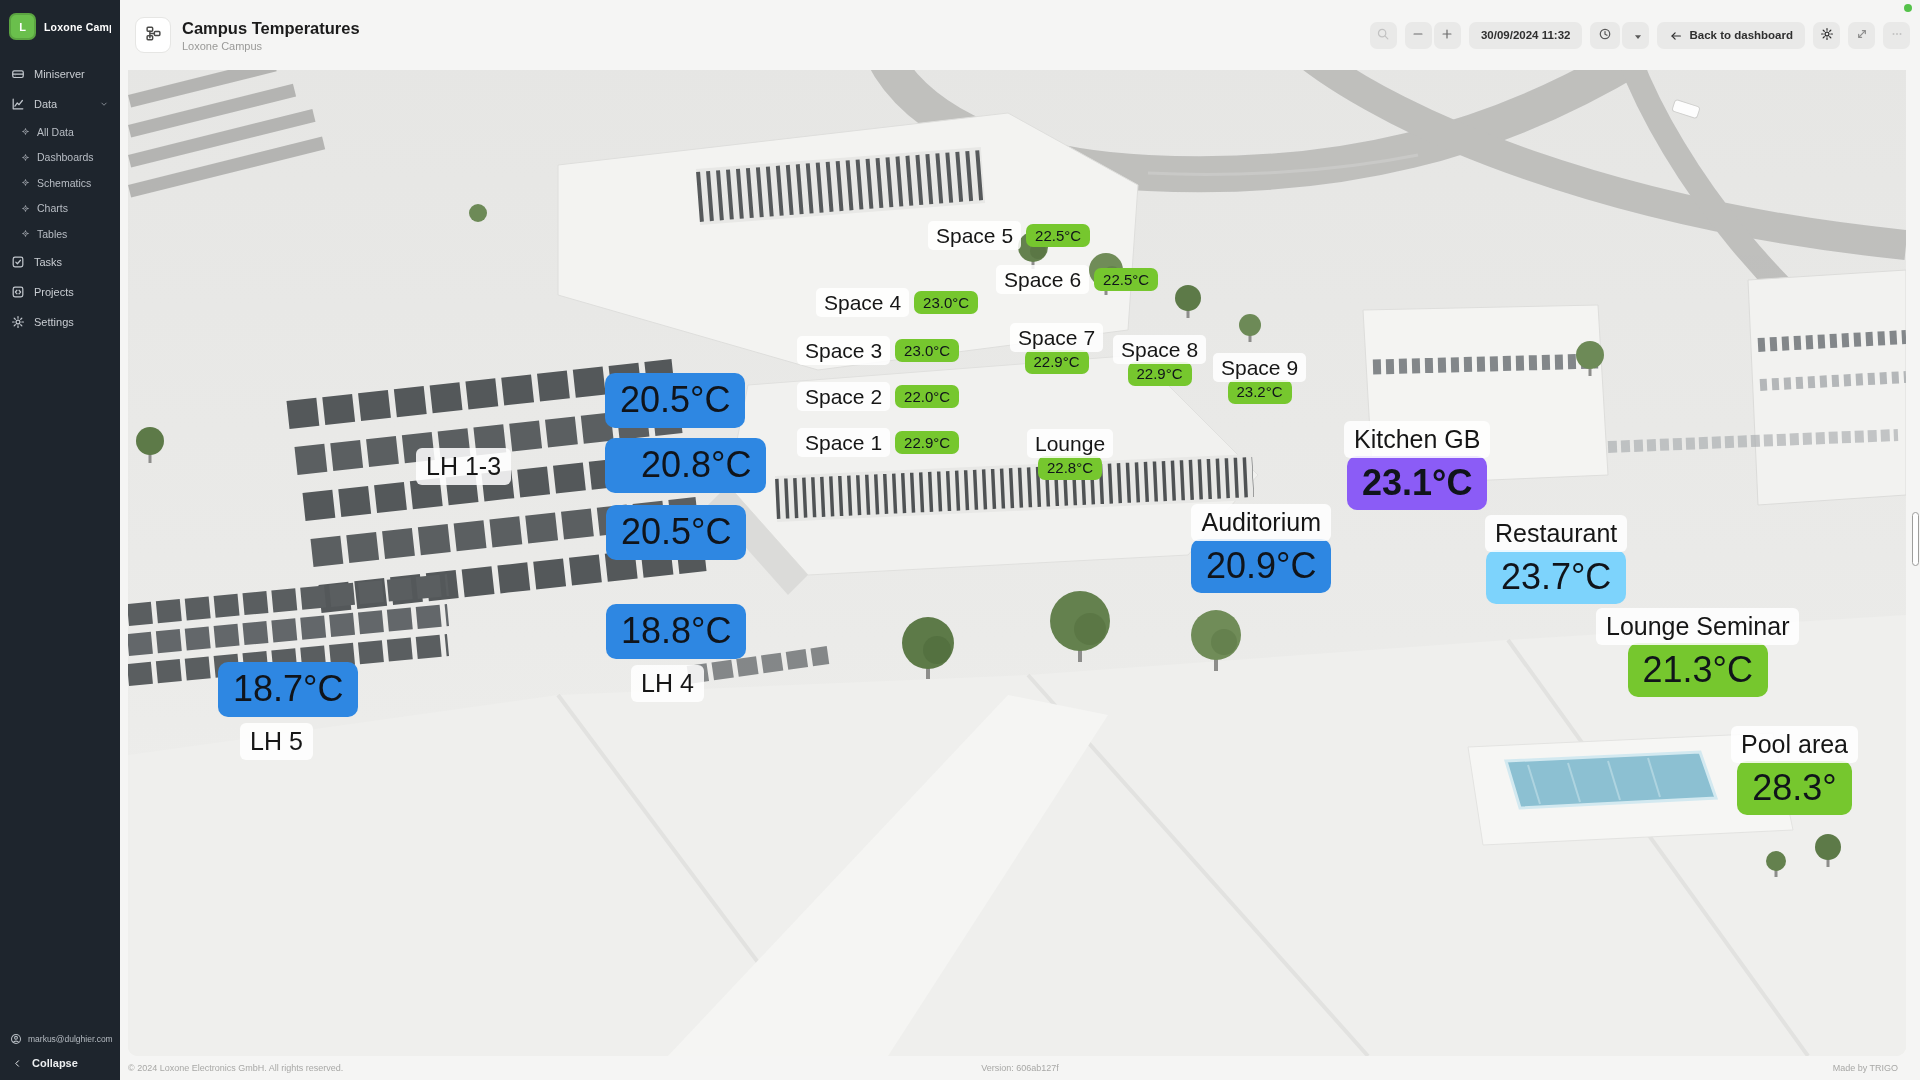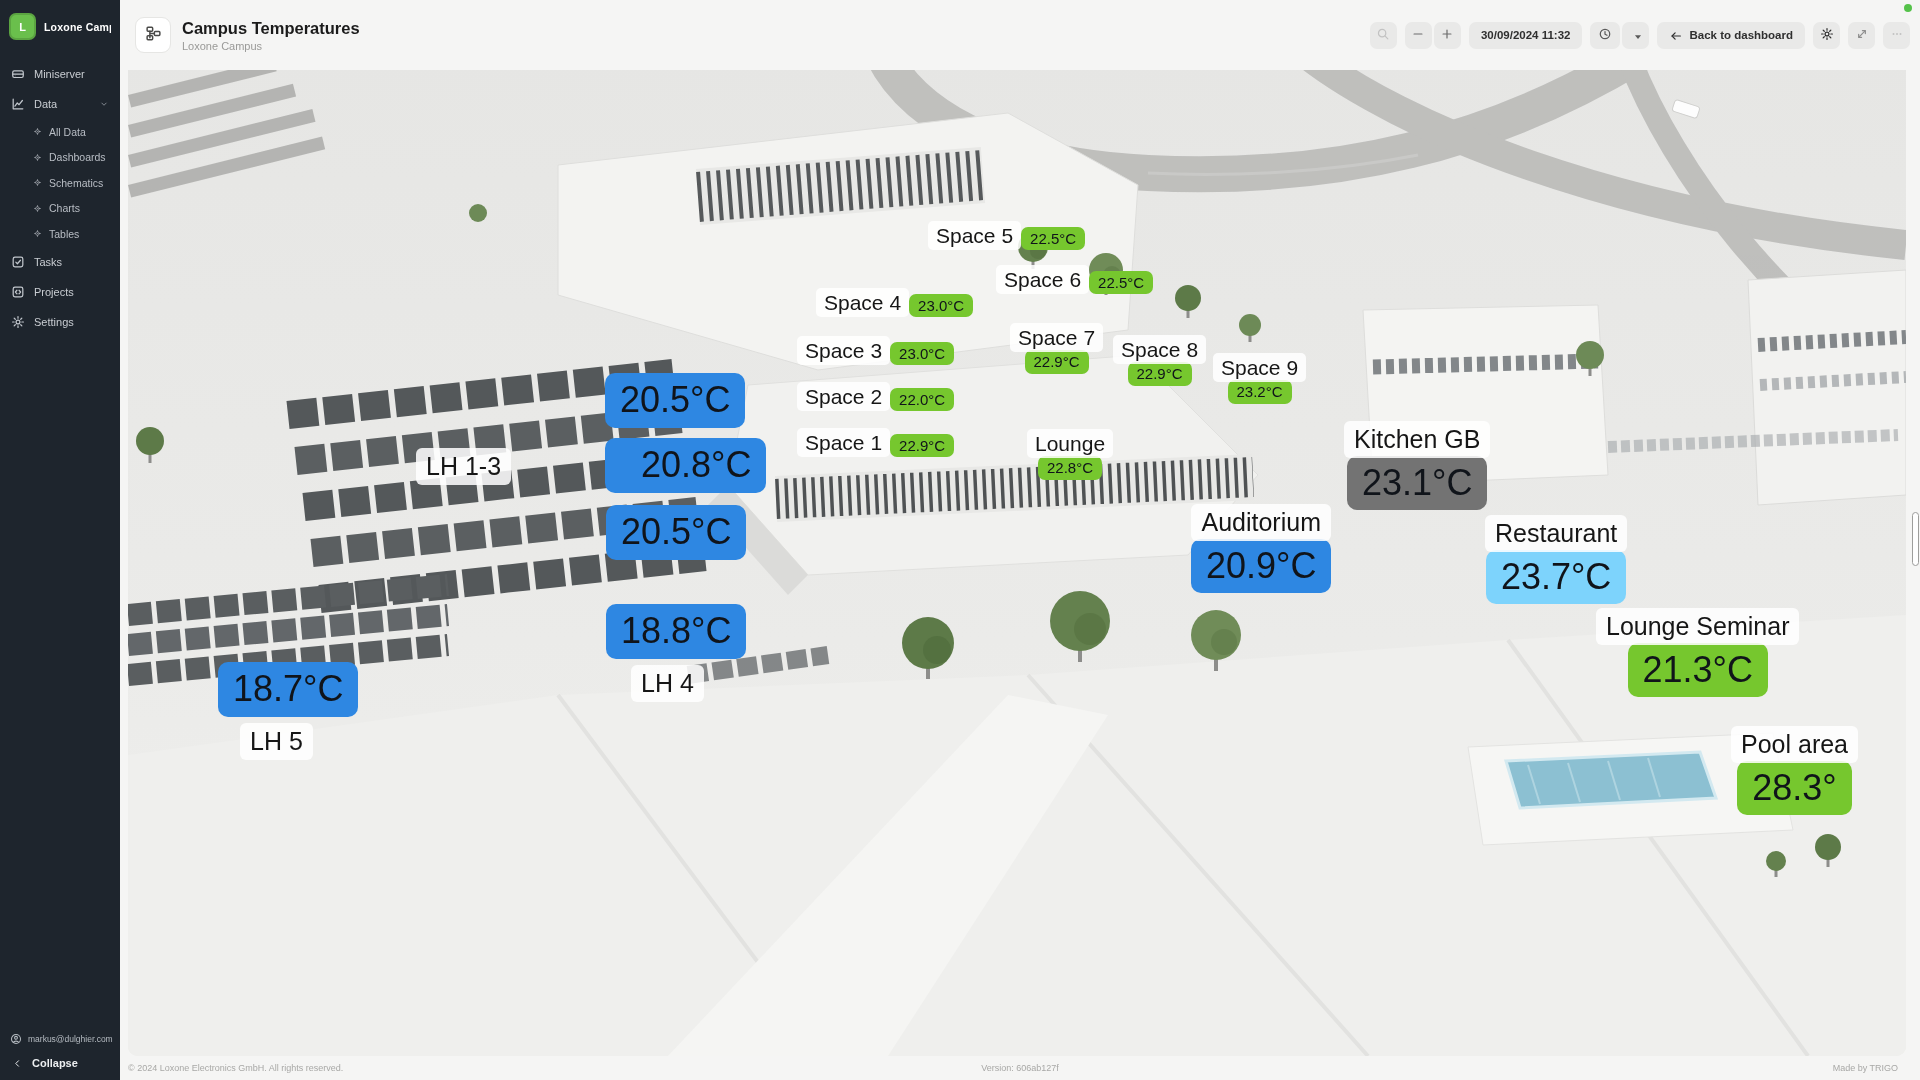--- a/index.html
+++ b/index.html
@@ -11,21 +11,21 @@
   .logo-row { display:flex; align-items:center; gap:8px; padding:13px 9px 9px 9px; }
   .logo-badge { width:27px; height:27px; border-radius:7px; background:#6abf4c; color:#fff; font-size:11px;
     font-weight:bold; display:flex; align-items:center; justify-content:center;
     box-shadow: inset 0 0 0 2px rgba(0,0,0,.14); flex:0 0 auto; }
   .workspace-name { font-size:10.5px; font-weight:700; color:#fff; letter-spacing:.2px; white-space:nowrap; overflow:hidden; }
   .nav { margin-top:10px; }
   .nav-item { height:30px; padding:0 11px; display:flex; align-items:center; gap:9px; font-size:11px;
     color:#c9cdd2; cursor:pointer; white-space:nowrap; }
   .nav-item .ic { width:14px; height:14px; display:flex; color:#c2c7cd; flex:0 0 auto; }
   .nav-item .chev { margin-left:auto; width:10px; height:10px; display:flex; color:#8f959c; }
-  .sub-item { height:25.5px; padding:0 8px 0 33px; display:flex; align-items:center; gap:7px; font-size:10.5px;
+  .sub-item { height:25.5px; padding:0 8px 0 21px; display:flex; align-items:center; gap:7px; font-size:10.5px;
     color:#b9bec5; cursor:pointer; white-space:nowrap; }
   .sub-item .ic { width:9px; height:9px; display:flex; color:#9aa0a7; flex:0 0 auto; }
   .ic svg { width:100%; height:100%; }
   .side-footer { position:absolute; left:0; right:0; bottom:4px; }
   .user-row { display:flex; align-items:center; gap:6px; padding:5px 10px; color:#b4bac0; font-size:8.5px; white-space:nowrap; }
   .user-row .ic { width:12px; height:12px; display:flex; flex:0 0 auto; }
   .collapse-row { display:flex; align-items:center; gap:9px; padding:7px 12px; color:#eceef0; font-size:11px; font-weight:700; cursor:pointer; }
   .collapse-row .ic { width:11px; height:11px; display:flex; }
 
   
@@ -47,21 +47,21 @@
   .ink-dim { color:#8d8d8d; } .ink-disabled { color:#c2c2c2; }
   .status-dot { position:absolute; right:8px; top:4px; width:8px; height:8px; border-radius:50%; z-index:40; }
 
   
   .stage { position:absolute; left:128px; top:55px; width:1778px; height:1001px; border-radius:10px;
     overflow:hidden; background:#e9e9e7; z-index:10; }
   .scene { position:absolute; inset:0; width:100%; height:100%; }
   .markers { position:absolute; inset:0; z-index:5; }
 
   .marker { position:absolute; display:flex; line-height:1.3; }
-  .marker.inline { flex-direction:row; align-items:flex-end; }
+  .marker.inline { flex-direction:row; align-items:center; gap:5px; }
   .marker.stacked { flex-direction:column; align-items:center; }
   .marker .mname { background:rgba(255,255,255,.86); color:#161616; white-space:nowrap; }
   .marker .mval { color:#10141a; white-space:nowrap; }
   .sm .mname { font-size:21px; padding:1px 8px; border-radius:5px; }
   .sm .mval  { font-size:15px; padding:2px 9px; border-radius:7px; }
   .lg .mname { font-size:25px; padding:2px 10px; border-radius:6px; }
   .lg .mval  { font-size:36px; padding:4px 15px; border-radius:10px; }
   .stacked .mname { position:relative; z-index:2; margin-bottom:-2px; }
 
   .scroll-thumb { position:absolute; right:1px; top:512px; width:7px; height:54px; background:rgba(255,255,255,.85);
@@ -443,21 +443,21 @@
       <div class="marker stacked sm" style="left: 1085px; top: 298px;">
         <span class="mname">Space 9</span>
         <span class="mval" style="background: rgb(118, 199, 46);">23.2°C</span>
       </div>
       <div class="marker stacked sm" style="left: 899px; top: 374px;">
         <span class="mname">Lounge</span>
         <span class="mval" style="background: rgb(118, 199, 46);">22.8°C</span>
       </div>
       <div class="marker stacked lg" style="left: 1216px; top: 366px;">
         <span class="mname">Kitchen GB</span>
-        <span class="mval" style="background: #737373;">23.1°C</span>
+        <span class="mval" style="background: #8b5cf6; font-weight: bold;">23.1°C</span>
       </div>
       <div class="marker stacked lg" style="left: 1063px; top: 449px;">
         <span class="mname">Auditorium</span>
         <span class="mval" style="background: rgb(46, 135, 226);">20.9°C</span>
       </div>
       <div class="marker stacked lg" style="left: 1357px; top: 460px;">
         <span class="mname">Restaurant</span>
         <span class="mval" style="background: #7dd3fc;">23.7°C</span>
       </div>
       <div class="marker stacked lg" style="left: 1468px; top: 553px;">

